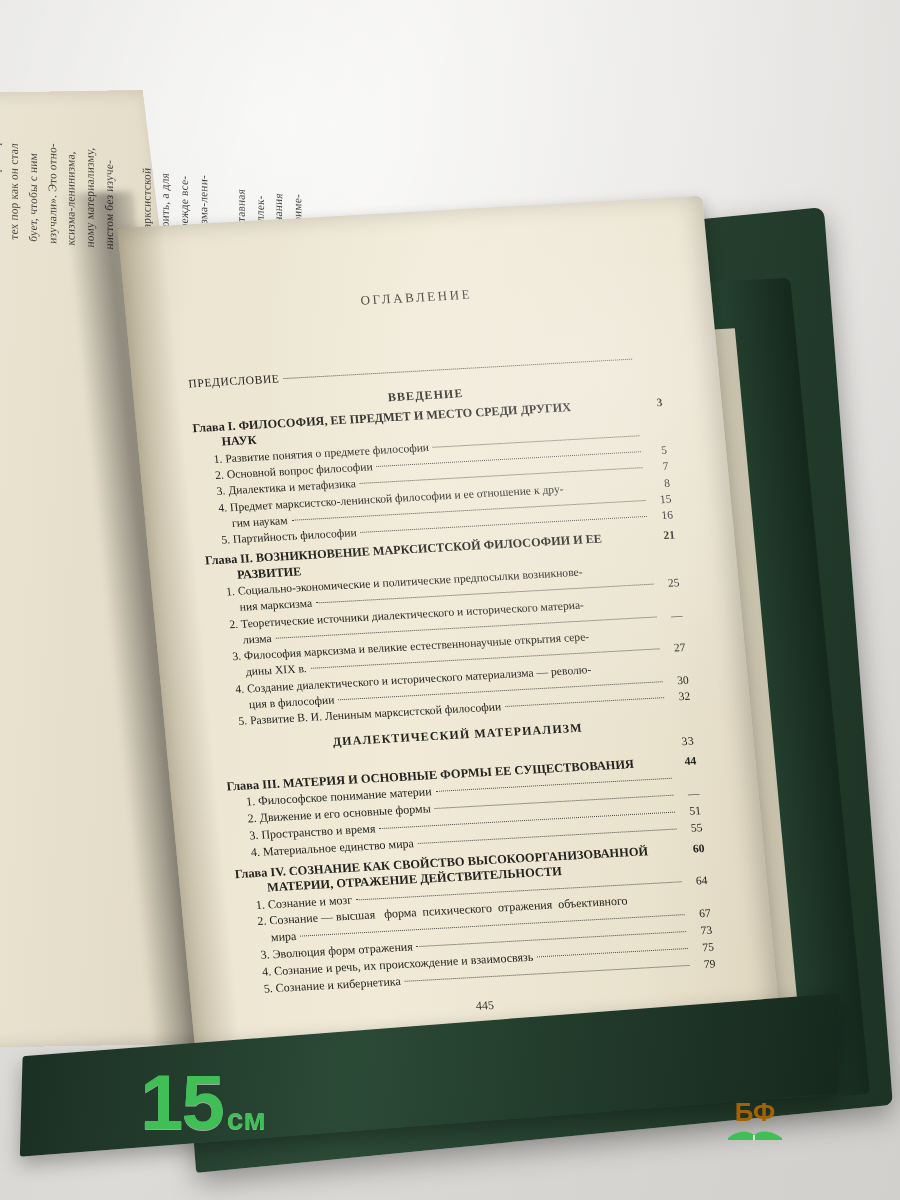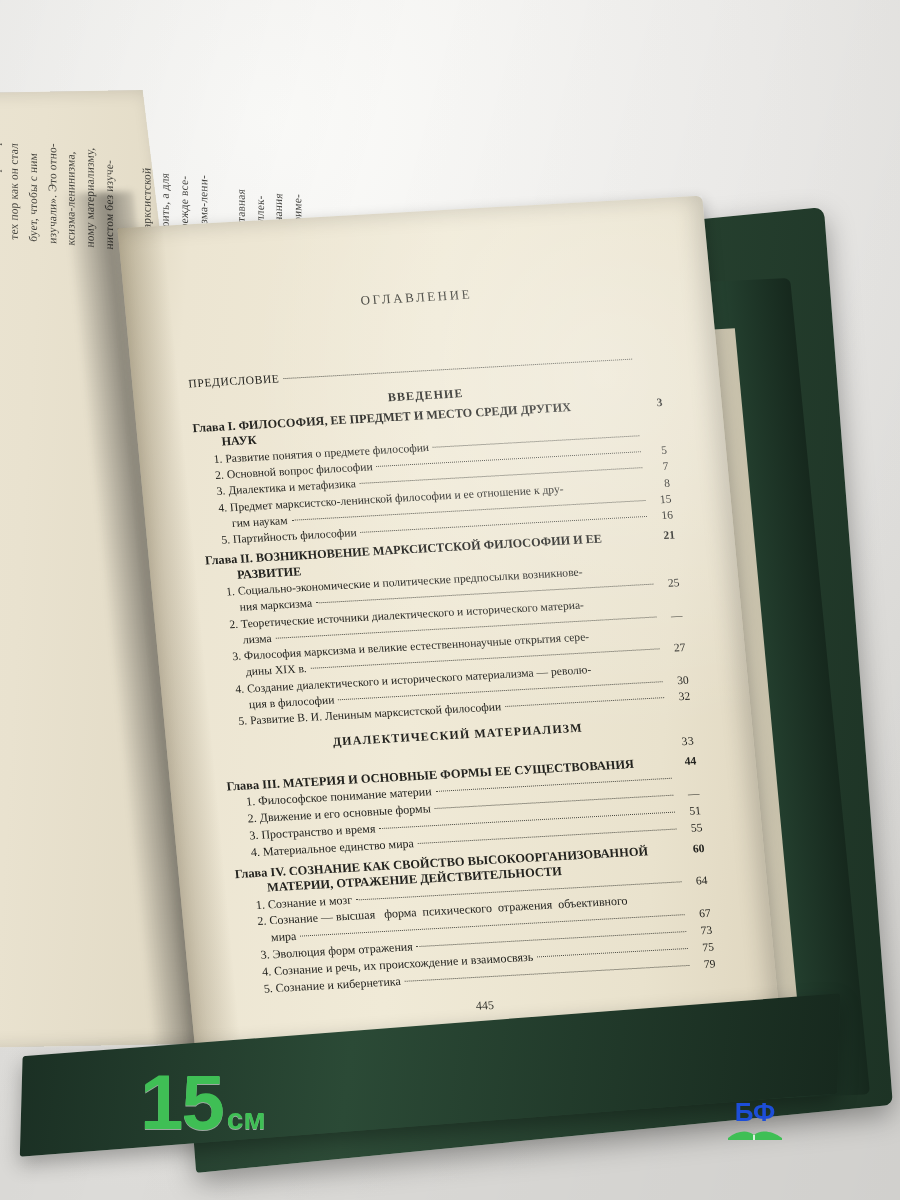--- a/index.html
+++ b/index.html
@@ -215,21 +215,21 @@
   .scale-num { font-size: 78px; font-weight: bold; letter-spacing: -2px; }
   .scale-unit { font-size: 30px; font-weight: bold; margin-left: 4px; text-align: center; }
 
   .brand {
     position: absolute;
     right: 116px;
     bottom: 62px;
     display: flex;
     align-items: center;
     gap: 10px;
-    color: #1d4ed8;
+    color: #a16207;
     font-family: "Liberation Sans", sans-serif;
   }
   .brand-mark {
     position: relative;
     width: 58px; height: 52px;
     display: flex; align-items: center; justify-content: center;
     font-size: 26px; font-weight: bold;
   }
   .brand-mark .book-ico {
     position: absolute;

